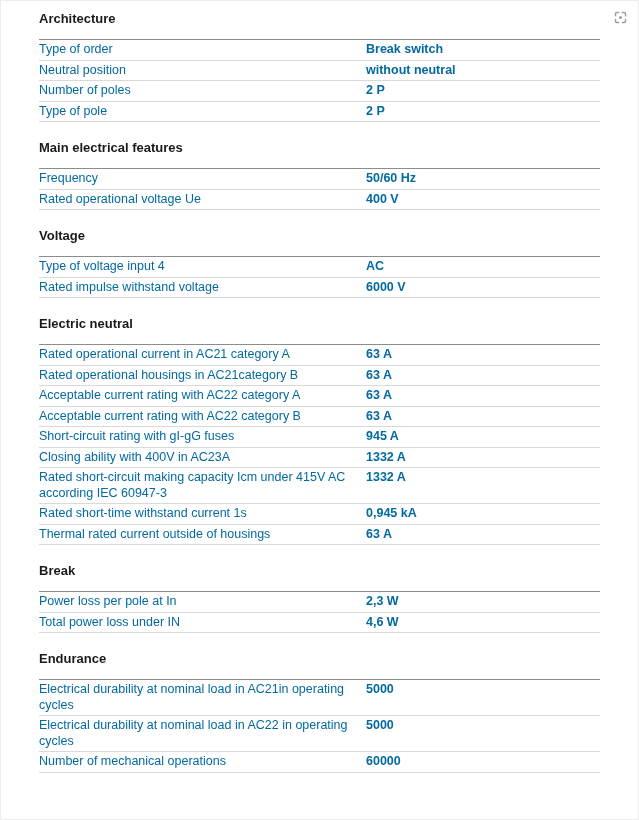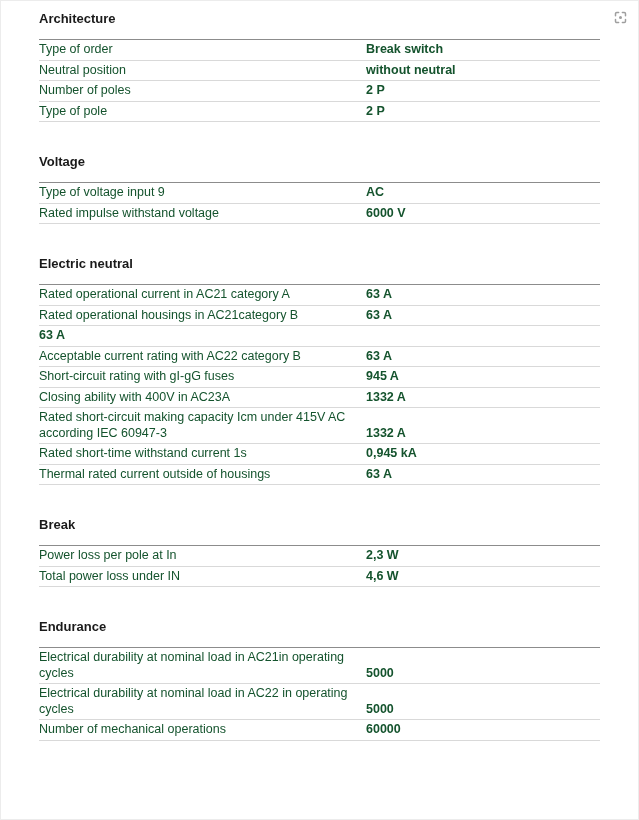--- a/index.html
+++ b/index.html
@@ -26,40 +26,40 @@
     height: 18px;
     display: flex;
     align-items: center;
     justify-content: center;
     cursor: pointer;
   }
   .content {
     padding: 10px 38px 0 38px;
   }
   .spec-section {
-    margin-bottom: 32px;
+    margin-bottom: 18px;
   }
   .spec-section h3 {
     margin: 0 0 13px 0;
     font-size: 13px;
     line-height: 15px;
     font-weight: 700;
     color: #1a1a1a;
   }
   .spec-table {
     border-top: 1px solid #8c8c8c;
   }
   .spec-row {
     display: flex;
-    align-items: flex-end;
+    align-items: flex-start;
     border-bottom: 1px solid #d9d9d9;
     padding: 2px 0 2px 0;
     font-size: 12.5px;
     line-height: 15.5px;
-    color: #14532d;
+    color: #0369a1;
   }
   .spec-row .cell.label {
     flex: 0 0 327px;
     box-sizing: border-box;
     padding-right: 14px;
   }
   .spec-row .cell.value {
     flex: 1 1 auto;
     font-weight: bold;
   }
@@ -97,44 +97,58 @@
             <div class="cell label">Number of poles</div>
             <div class="cell value">2 P</div>
           </div>
           <div class="spec-row">
             <div class="cell label">Type of pole</div>
             <div class="cell value">2 P</div>
           </div>
         </div>
       </section>
       <section class="spec-section">
+        <h3>Main electrical features</h3>
+        <div class="spec-table">
+          <div class="spec-row">
+            <div class="cell label">Frequency</div>
+            <div class="cell value">50/60 Hz</div>
+          </div>
+          <div class="spec-row">
+            <div class="cell label">Rated operational voltage Ue</div>
+            <div class="cell value">400 V</div>
+          </div>
+        </div>
+      </section>
+      <section class="spec-section">
         <h3>Voltage</h3>
         <div class="spec-table">
           <div class="spec-row">
-            <div class="cell label">Type of voltage input 9</div>
+            <div class="cell label">Type of voltage input 4</div>
             <div class="cell value">AC</div>
           </div>
           <div class="spec-row">
             <div class="cell label">Rated impulse withstand voltage</div>
             <div class="cell value">6000 V</div>
           </div>
         </div>
       </section>
       <section class="spec-section">
         <h3>Electric neutral</h3>
         <div class="spec-table">
           <div class="spec-row">
             <div class="cell label">Rated operational current in AC21 category A</div>
             <div class="cell value">63 A</div>
           </div>
           <div class="spec-row">
             <div class="cell label">Rated operational housings in AC21category B</div>
             <div class="cell value">63 A</div>
           </div>
           <div class="spec-row">
+            <div class="cell label">Acceptable current rating with AC22 category A</div>
             <div class="cell value">63 A</div>
           </div>
           <div class="spec-row">
             <div class="cell label">Acceptable current rating with AC22 category B</div>
             <div class="cell value">63 A</div>
           </div>
           <div class="spec-row">
             <div class="cell label">Short-circuit rating with gI-gG fuses</div>
             <div class="cell value">945 A</div>
           </div>

